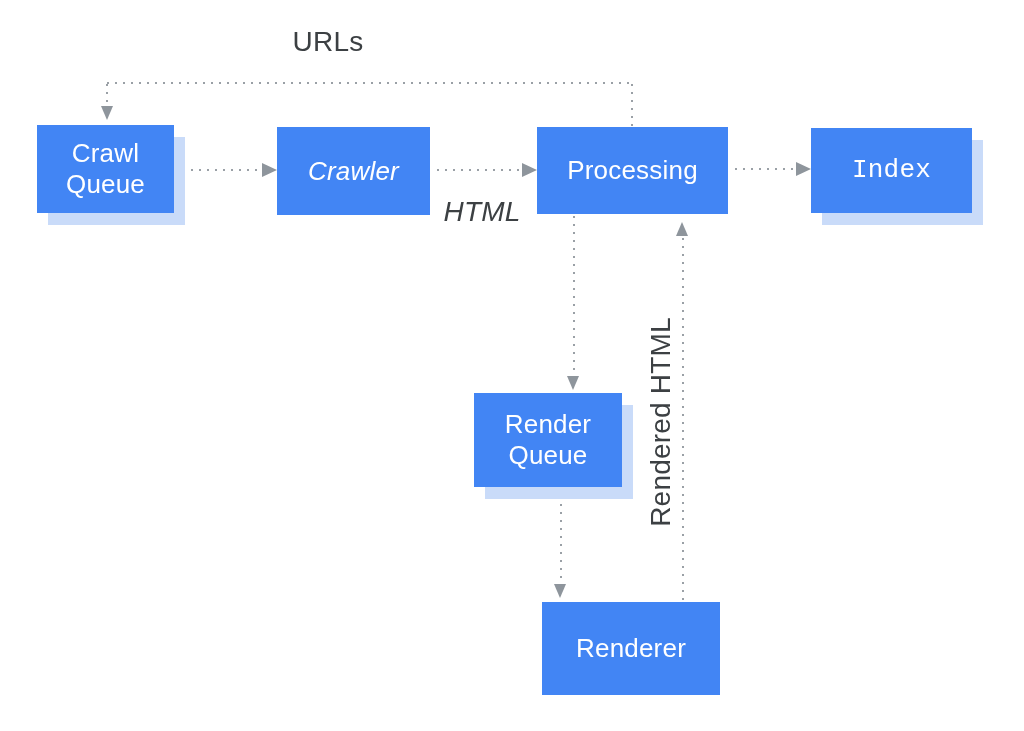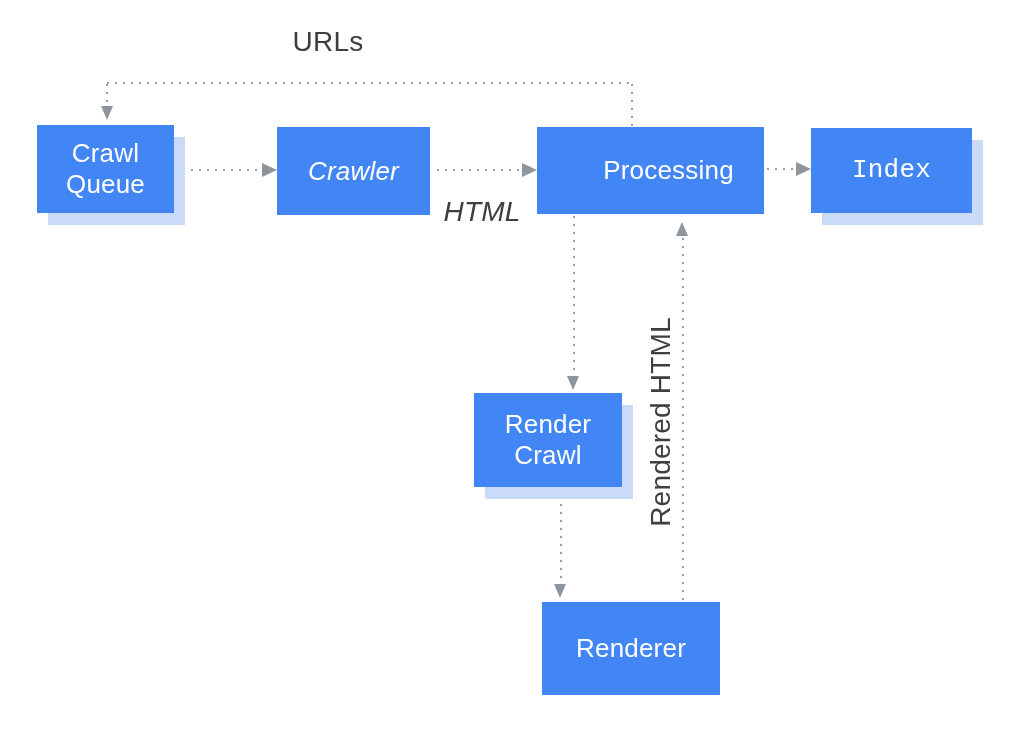--- a/index.html
+++ b/index.html
@@ -27,21 +27,21 @@
     text-align: center;
     font-size: 26px;
     line-height: 1.18;
     letter-spacing: 0.2px;
   }
   .node .lbl { display: block; padding: 0 14px; }
   .node.shadowed { box-shadow: 11px 12px 0 0 #C9DBF9; }
 
   .n-crawl-queue  { left: 37px;  top: 125px; width: 137px; height: 88px; }
   .n-crawler      { left: 277px; top: 127px; width: 153px; height: 88px; font-style: italic; }
-  .n-processing   { left: 537px; top: 127px; width: 191px; height: 87px; padding-left: 36px; }
+  .n-processing   { left: 537px; top: 127px; width: 191px; height: 87px; }
   .n-index        { left: 811px; top: 128px; width: 161px; height: 85px; font-family: Liberation Mono, monospace; }
   .n-render-queue { left: 474px; top: 393px; width: 148px; height: 94px; }
   .n-renderer     { left: 542px; top: 602px; width: 178px; height: 93px; }
 
   
   .edge { position: absolute; }
   .edge.h {
     height: 2px;
     background-image: repeating-linear-gradient(to right, #9AA0A6 0 2px, transparent 2px 8px);
   }
@@ -138,21 +138,21 @@
   <div class="node n-crawler">
     <span class="lbl">Crawler</span>
   </div>
   <div class="node n-processing">
     <span class="lbl">Processing</span>
   </div>
   <div class="node shadowed n-index">
     <span class="lbl">Index</span>
   </div>
   <div class="node shadowed n-render-queue">
-    <span class="lbl">Render Crawl</span>
+    <span class="lbl">Render Queue</span>
   </div>
   <div class="node n-renderer">
     <span class="lbl">Renderer</span>
   </div>
 
   <div class="flow-label l-urls">URLs</div>
   <div class="flow-label l-html">HTML</div>
   <div class="flow-label l-rendered-html">Rendered HTML</div>
 
 </div>

